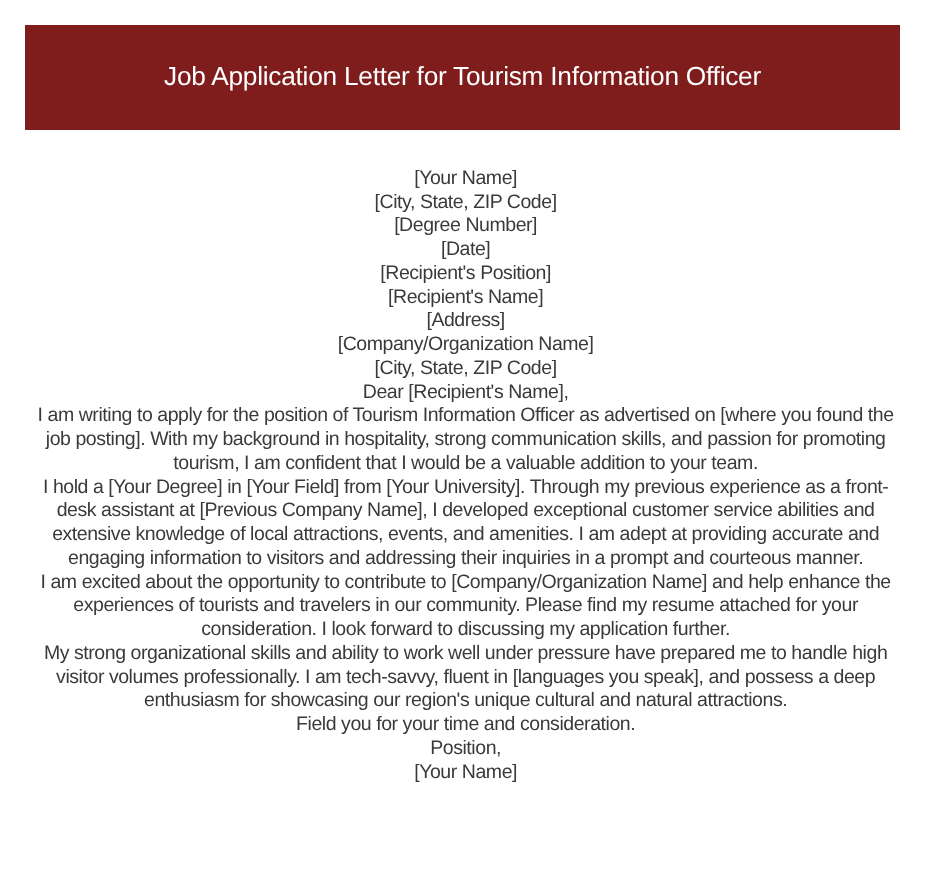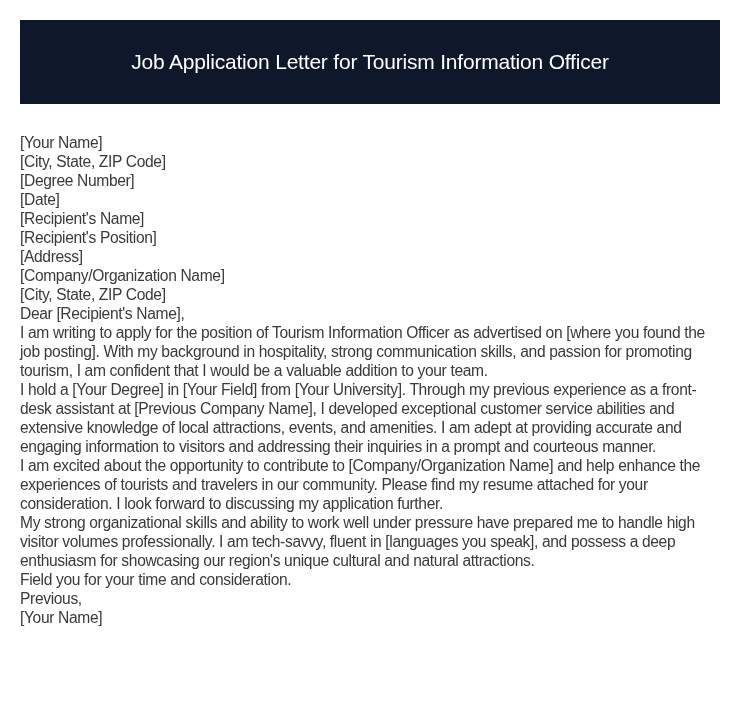--- a/index.html
+++ b/index.html
@@ -1,39 +1,39 @@
 <!DOCTYPE html>
 <html><head>
 <meta charset="utf-8">
 <style>
   html, body { margin:0; padding:0; background:#ffffff; }
   body { width:740px; height:705px; position:relative; overflow:hidden; font-family:"Liberation Sans", sans-serif; }
-  .header { position:absolute; left:20px; top:20px; width:700px; height:84px; background:#0f172a; display:flex; align-items:center; justify-content:center; }
+  .header { position:absolute; left:20px; top:20px; width:700px; height:84px; background:#7f1d1d; display:flex; align-items:center; justify-content:center; }
   .header h1 { margin:0; color:#ffffff; font-weight:normal; font-size:21px; font-family:"Liberation Sans", sans-serif; letter-spacing:-0.2px; }
   .letter { position:absolute; left:20px; top:133px; width:705px; color:#3a3a3a; font-size:15.6px; line-height:19px; letter-spacing:-0.35px; }
-  .letter p { margin:0; }
+  .letter p { margin:0;text-align:center; }
 </style>
 </head>
 <body>
 
 <div class="header">
   <h1>Job Application Letter for Tourism Information Officer</h1>
 </div>
 
 <div class="letter">
   <p>[Your Name]</p>
   <p>[City, State, ZIP Code]</p>
   <p>[Degree Number]</p>
   <p>[Date]</p>
+  <p>[Recipient's Position]</p>
   <p>[Recipient's Name]</p>
-  <p>[Recipient's Position]</p>
   <p>[Address]</p>
   <p>[Company/Organization Name]</p>
   <p>[City, State, ZIP Code]</p>
   <p>Dear [Recipient's Name],</p>
   <p>I am writing to apply for the position of Tourism Information Officer as advertised on [where you found the job posting]. With my background in hospitality, strong communication skills, and passion for promoting tourism, I am confident that I would be a valuable addition to your team.</p>
   <p>I hold a [Your Degree] in [Your Field] from [Your University]. Through my previous experience as a front-desk assistant at [Previous Company Name], I developed exceptional customer service abilities and extensive knowledge of local attractions, events, and amenities. I am adept at providing accurate and engaging information to visitors and addressing their inquiries in a prompt and courteous manner.</p>
   <p>I am excited about the opportunity to contribute to [Company/Organization Name] and help enhance the experiences of tourists and travelers in our community. Please find my resume attached for your consideration. I look forward to discussing my application further.</p>
   <p>My strong organizational skills and ability to work well under pressure have prepared me to handle high visitor volumes professionally. I am tech-savvy, fluent in [languages you speak], and possess a deep enthusiasm for showcasing our region's unique cultural and natural attractions.</p>
   <p>Field you for your time and consideration.</p>
-  <p>Previous,</p>
+  <p>Position,</p>
   <p>[Your Name]</p>
 </div>
 
 </body></html>

